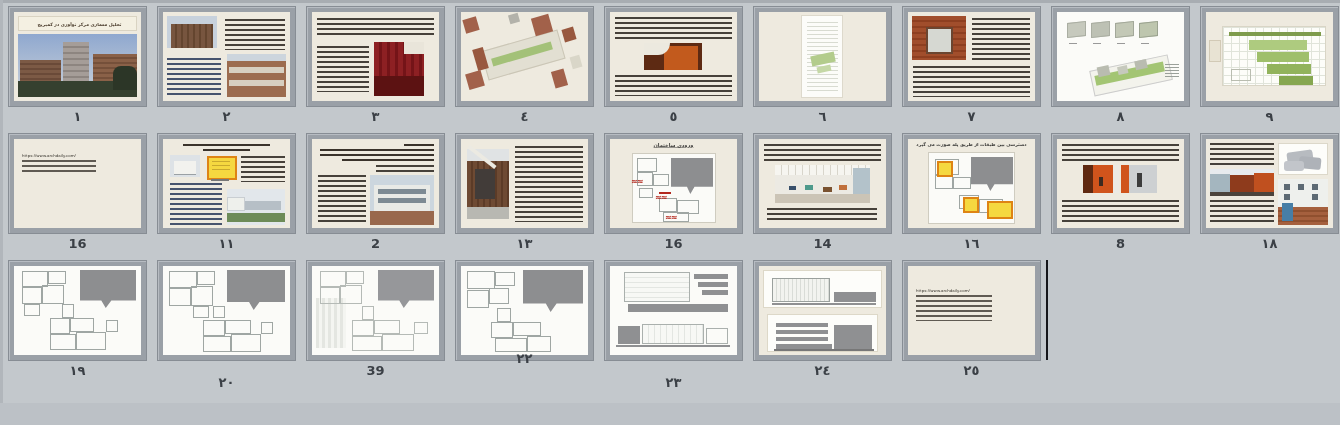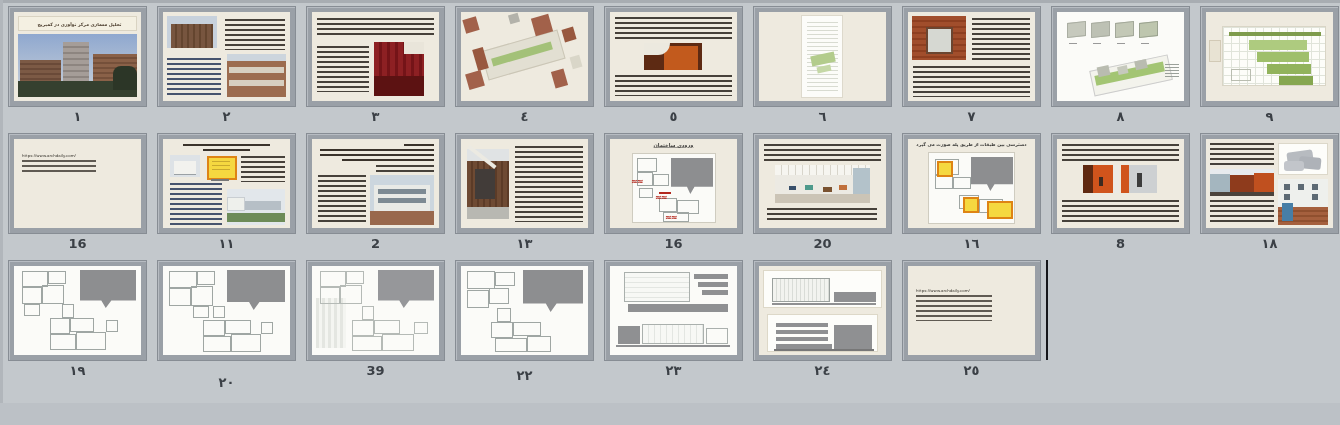--- a/index.html
+++ b/index.html
@@ -260,21 +260,21 @@
         <div class="a" style="left:78px;top:3px;width:17px;height:26px;background:#b3c2ca"></div>
         <div class="a" style="left:0;top:29px;width:95px;height:9px;background:#cbc4b6"></div>
         <div class="a" style="left:30px;top:20px;width:8px;height:5px;background:#4e9a8c"></div>
         <div class="a" style="left:48px;top:22px;width:9px;height:5px;background:#7a5230"></div>
         <div class="a" style="left:14px;top:21px;width:7px;height:4px;background:#39506b"></div>
         <div class="a" style="left:64px;top:20px;width:8px;height:5px;background:#c0703c"></div>
       </div>
       <div class="txt" style="left:8px;top:69px;width:110px;height:13px"></div>
     </div>
   </div>
-  <div class="num" style="left:753px;top:236px">20</div>
+  <div class="num" style="left:753px;top:236px">14</div>
 
   <div class="thumb" style="left:902px;top:133px">
     <div class="slide">
       <div class="tiny" style="left:0;top:3px;width:254px;height:12px;font-size:9px;font-weight:bold;text-align:center;color:#3a3a38">دسترسی بین طبقات از طریق پله صورت می گیرد</div>
       <div class="a" style="left:20px;top:13px;width:87px;height:72px;background:#fbfbf8;border:1px solid #cfccc0">
         <div class="mass" style="left:42px;top:4px;width:42px;height:34px"></div>
         <div class="room" style="left:6px;top:6px;width:22px;height:14px"></div>
         <div class="room" style="left:6px;top:22px;width:16px;height:12px"></div>
         <div class="room" style="left:24px;top:24px;width:16px;height:10px"></div>
         <div class="room" style="left:30px;top:42px;width:18px;height:12px"></div>
@@ -393,36 +393,36 @@
       <div class="room" style="left:34px;top:6px;width:18px;height:12px"></div>
       <div class="room" style="left:6px;top:24px;width:20px;height:16px"></div>
       <div class="room" style="left:28px;top:22px;width:18px;height:14px"></div>
       <div class="room" style="left:36px;top:42px;width:12px;height:12px"></div>
       <div class="room" style="left:30px;top:56px;width:20px;height:14px"></div>
       <div class="room" style="left:52px;top:56px;width:26px;height:12px"></div>
       <div class="room" style="left:34px;top:72px;width:30px;height:12px"></div>
       <div class="room" style="left:66px;top:70px;width:22px;height:14px"></div>
     </div>
   </div>
-  <div class="num" style="left:455px;top:368px">٢٢</div>
+  <div class="num" style="left:455px;top:351px">٢٢</div>
 
   <div class="thumb" style="left:604px;top:260px">
     <div class="slide white">
       <div class="a" style="left:14px;top:6px;width:66px;height:30px;border:1px solid #aab0ad;background:repeating-linear-gradient(#f7f8f5 0 4px,#e3e6e2 4px 5px)"></div>
       <div class="a" style="left:84px;top:8px;width:34px;height:5px;background:#8f9092"></div>
       <div class="a" style="left:88px;top:16px;width:30px;height:5px;background:#8f9092"></div>
       <div class="a" style="left:92px;top:24px;width:26px;height:5px;background:#8f9092"></div>
       <div class="a" style="left:18px;top:38px;width:100px;height:8px;background:#8f9092"></div>
       <div class="a" style="left:8px;top:60px;width:22px;height:18px;background:#8f9092"></div>
       <div class="a" style="left:32px;top:58px;width:62px;height:20px;border:1px solid #aab0ad;background:repeating-linear-gradient(90deg,#f7f8f5 0 5px,#e3e6e2 5px 6px)"></div>
       <div class="a" style="left:96px;top:62px;width:22px;height:16px;border:1px solid #aab0ad"></div>
       <div class="a" style="left:6px;top:79px;width:114px;height:2px;background:#8f9092"></div>
     </div>
   </div>
-  <div class="num" style="left:604px;top:363px">٢٣</div>
+  <div class="num" style="left:604px;top:375px">٢٣</div>
 
   <div class="thumb" style="left:753px;top:260px">
     <div class="slide">
       <div class="a" style="left:4px;top:4px;width:119px;height:38px;background:#fdfdfa;border:1px solid #ddd8c8">
         <div class="a" style="left:8px;top:7px;width:58px;height:24px;border:1px solid #9aa09d;background:repeating-linear-gradient(90deg,#f2f3ef 0 3px,#d9dcd7 3px 4px)"></div>
         <div class="a" style="left:70px;top:21px;width:42px;height:10px;background:#8f9092"></div>
         <div class="a" style="left:8px;top:32px;width:104px;height:2px;background:#8f9092"></div>
       </div>
       <div class="a" style="left:8px;top:48px;width:111px;height:38px;background:#fdfdfa;border:1px solid #ddd8c8">
         <div class="a" style="left:8px;top:8px;width:52px;height:4px;background:#8f9092"></div>

